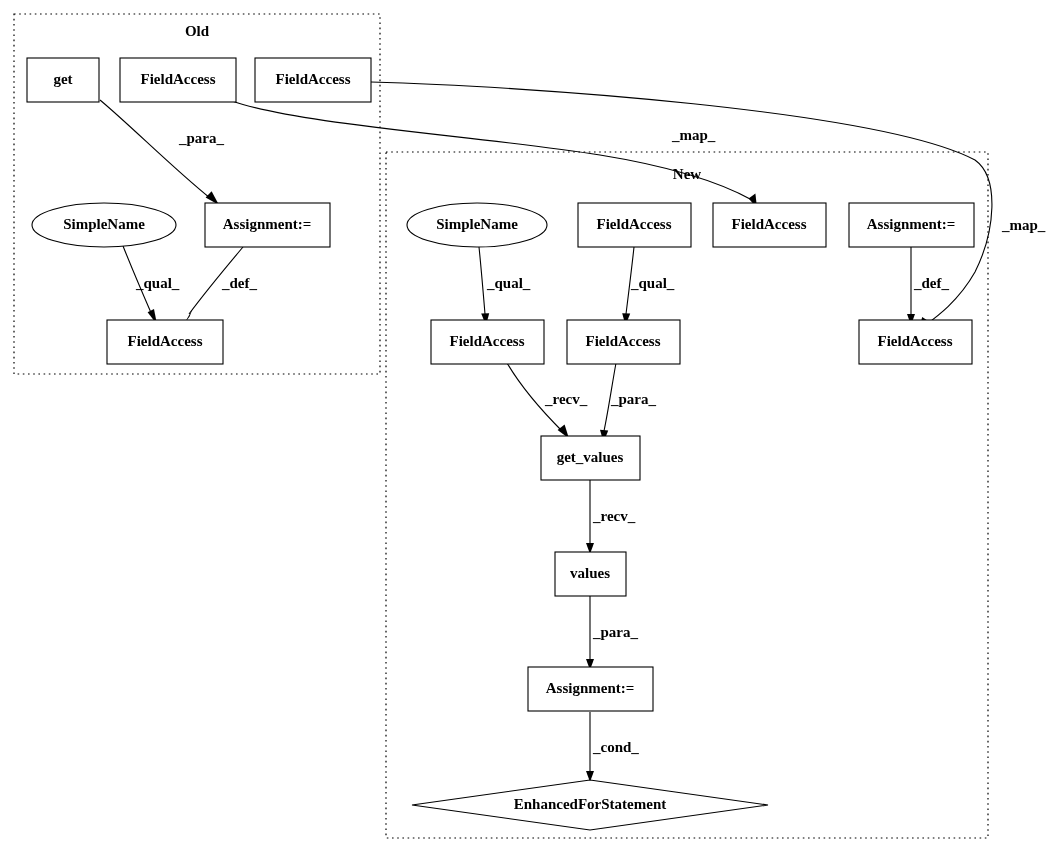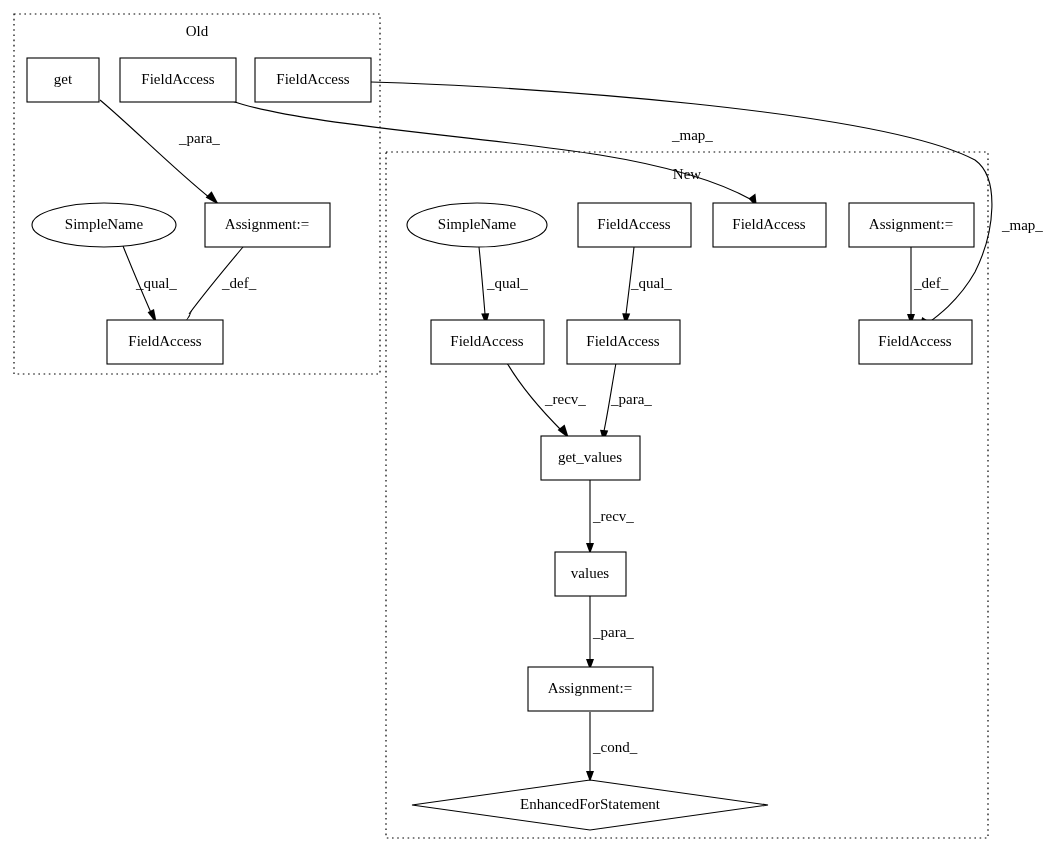--- a/index.html
+++ b/index.html
@@ -1,18 +1,18 @@
 <!DOCTYPE html>
 <html><head>
 <meta charset="utf-8">
 <style>
   html,body{margin:0;padding:0;background:#ffffff;}
   body{width:1061px;height:856px;overflow:hidden;
        font-family:"Liberation Serif","DejaVu Serif",serif;}
-  #canvas{position:relative;width:1017px;height:856px;}
+  #canvas{position:relative;width:1017px;height:856px;font-weight:bold;}
   svg{display:block;}
   text{font-family:"Liberation Serif","DejaVu Serif",serif;font-size:15px;fill:#000;}
   .node-shape{fill:#ffffff;stroke:#000000;stroke-width:1.1;}
   .node-label{text-anchor:middle;dominant-baseline:middle;font-size:15px;}
   .edge-path{fill:none;stroke:#000000;stroke-width:1.1;}
   .edge-label{font-size:15px;text-anchor:start;}
   .cluster-box{fill:none;stroke:#000000;stroke-width:1.2;stroke-dasharray:1.6 3.6;}
   .cluster-title{text-anchor:middle;font-size:15px;}
   .arrowhead{fill:#000000;stroke:none;}
 </style>

